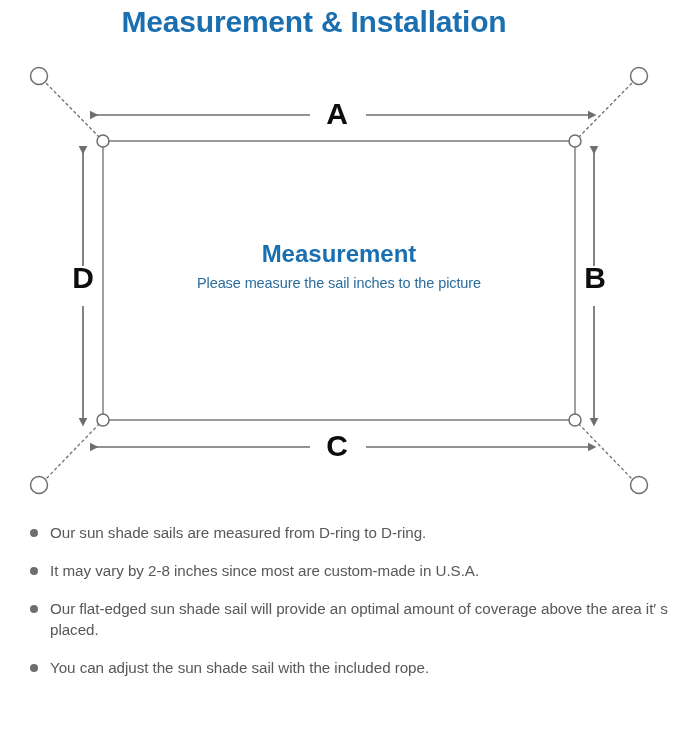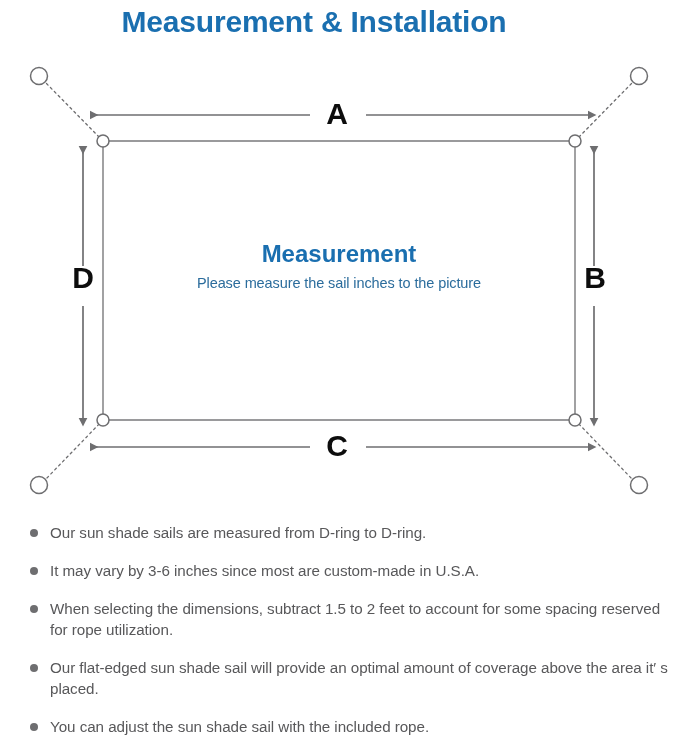--- a/index.html
+++ b/index.html
@@ -186,25 +186,21 @@
   <div class="dim-letter" id="dim-letter-d">D</div>
 </div>
 
 <div id="notes-list">
   <div class="note-item">
     <span class="note-bullet"></span>
     <span>Our sun shade sails are measured from D-ring to D-ring.</span>
   </div>
   <div class="note-item">
     <span class="note-bullet"></span>
-    <span>It may vary by 3-6 inches since most are custom-made in U.S.A.</span>
-  </div>
-  <div class="note-item">
-    <span class="note-bullet"></span>
-    <span>When selecting the dimensions, subtract 1.5 to 2 feet to account for some spacing reserved for rope utilization.</span>
+    <span>It may vary by 2-8 inches since most are custom-made in U.S.A.</span>
   </div>
   <div class="note-item">
     <span class="note-bullet"></span>
     <span>Our flat-edged sun shade sail will provide an optimal amount of coverage above the area it′ s placed.</span>
   </div>
   <div class="note-item">
     <span class="note-bullet"></span>
     <span>You can adjust the sun shade sail with the included rope.</span>
   </div>
 </div>

